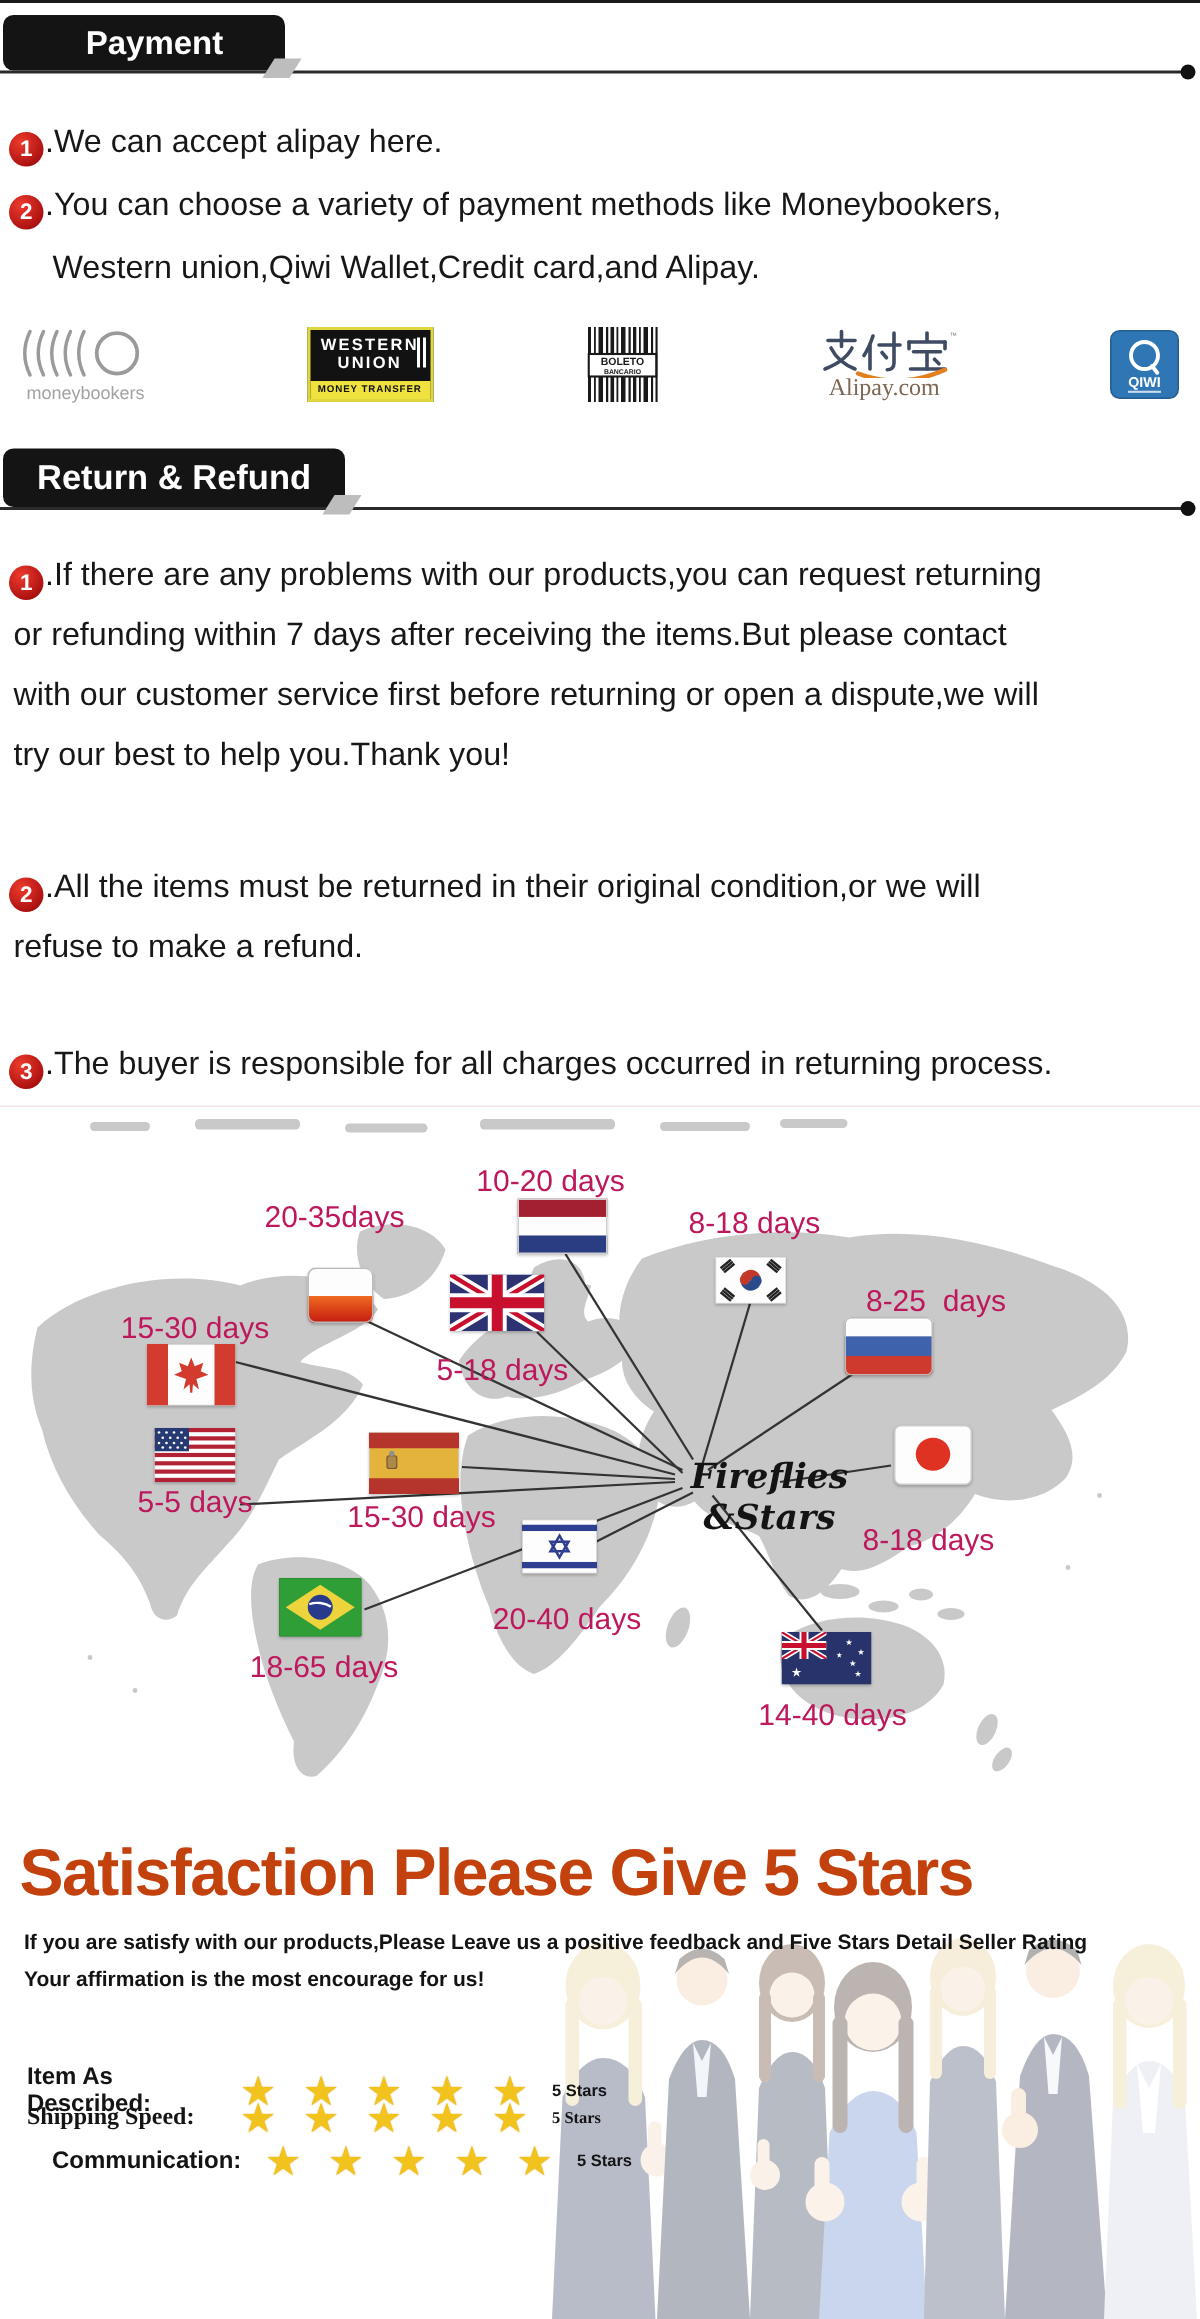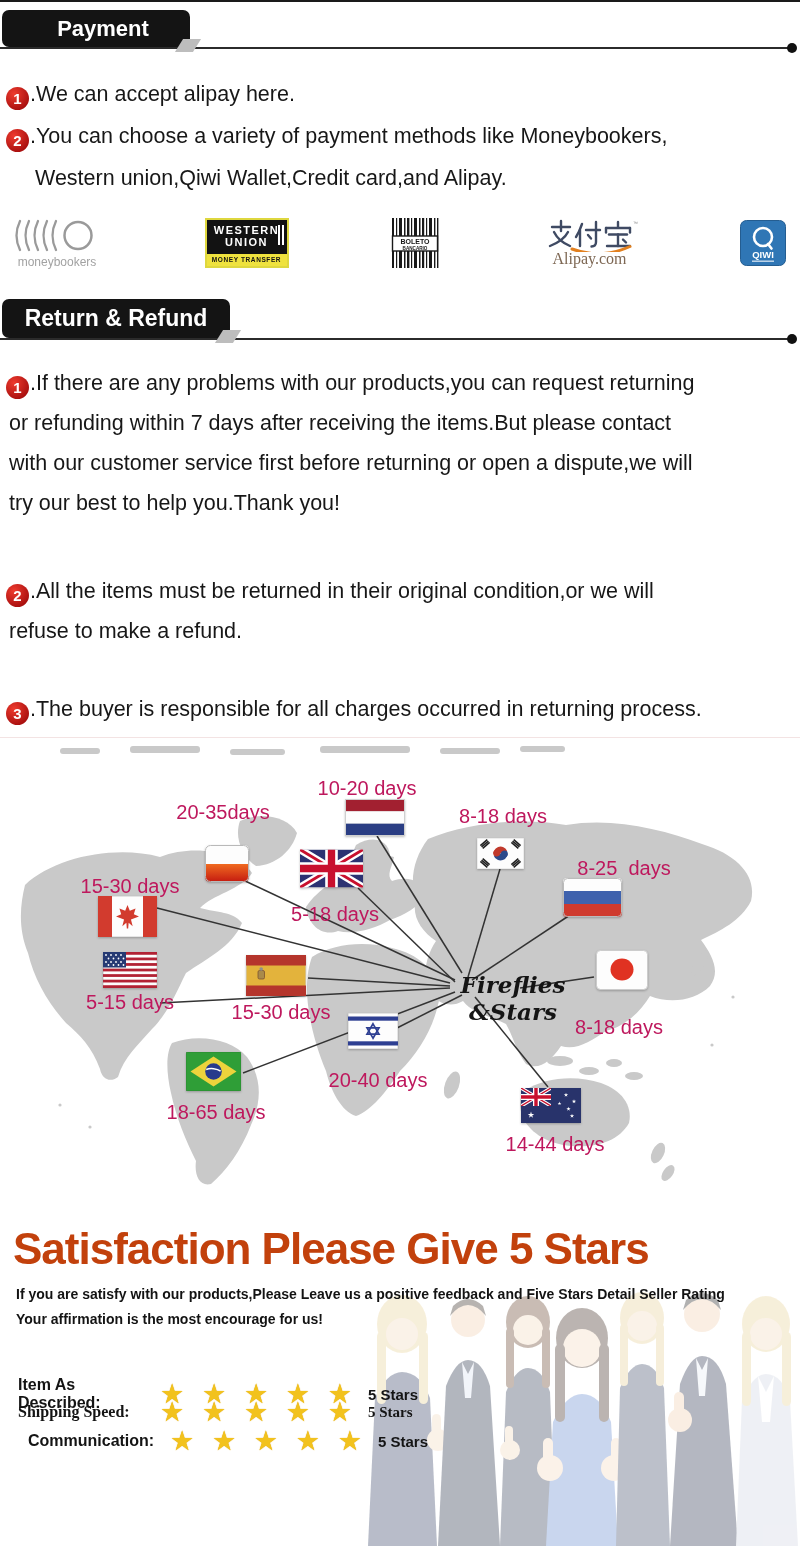--- a/index.html
+++ b/index.html
@@ -50,21 +50,21 @@
      font-family:"DejaVu Serif",serif;font-style:italic;font-weight:bold;font-size:23px;color:#141414;}
   .maplines{position:absolute;left:0;top:745px;z-index:2;}
   
   .sat-title{position:absolute;left:13px;top:1224px;font-size:44px;font-weight:bold;
      letter-spacing:-1px;color:#c2410c;z-index:3;}
   .sat-sub{position:absolute;left:16px;font-size:14px;font-weight:bold;color:#131313;z-index:3;white-space:nowrap;}
   .rating-row{position:absolute;left:18px;width:420px;height:32px;display:flex;align-items:center;z-index:3;}
   .rating-label{width:142px;font-size:16px;font-weight:bold;color:#141414;}
   .stars{width:192px;display:flex;justify-content:space-between;margin-right:16px;}
   .star{font-size:27px;color:#f2c21d;text-shadow:0 0 1px #d89b00;line-height:27px;}
-  .rating-value{font-size:15px;font-weight:bold;color:#141414;}
+  .rating-value{font-size:11px;font-weight:bold;color:#141414;}
   .people{position:absolute;left:350px;top:1272px;z-index:1;}
   .divider{position:absolute;left:0;top:737px;width:800px;height:1px;background:#f3e3e3;}
 </style>
 </head>
 <body>
 
 <div id="screen">
   <div class="topline"></div>
 
   
@@ -310,21 +310,21 @@
       <svg width="59" height="41" viewBox="0 0 59 41">
         <rect width="59" height="41" fill="#fdfdfd" stroke="#ccc" stroke-width="1"></rect>
         <rect width="14" height="41" fill="#d23b2e"></rect>
           <rect x="45" width="14" height="41" fill="#d23b2e"></rect>
         <path transform="translate(29.5,20.5) scale(1.15)" fill="#d23b2e" d="M0,-10 L2,-5 L7,-7 L5.5,-2 L10,0 L3,2.5 L4.5,8.5 L1,5.5 L0.6,10.5 L-0.6,10.5 L-1,5.5 L-4.5,8.5 L-3,2.5 L-10,0 L-5.5,-2 L-7,-7 L-2,-5 Z"></path>
       </svg>
     </div>
   </div>
 
   <div style="display:contents">
-    <div class="days" style="left:70px;top:991px;">5-15 days</div>
+    <div class="days" style="left:70px;top:991px;">5-5 days</div>
     <div class="flag" style="left:103px;top:952px;">
       <svg width="54" height="36" viewBox="0 0 54 36">
         <rect width="54" height="36" fill="#fdfdfd" stroke="#ccc"></rect>
         <g fill="#b22234">
           <rect y="0" width="54" height="2.77"></rect>
             <rect y="5.54" width="54" height="2.77"></rect>
           <rect y="11.08" width="54" height="2.77"></rect>
             <rect y="16.62" width="54" height="2.77"></rect>
           <rect y="22.15" width="54" height="2.77"></rect>
             <rect y="27.69" width="54" height="2.77"></rect>
@@ -453,21 +453,21 @@
     <div class="days" style="left:559px;top:1016px;">8-18 days</div>
     <div class="flag" style="left:596px;top:950px;">
       <svg width="52" height="40" viewBox="0 0 52 40">
         <rect x="0.5" y="0.5" width="51" height="39" rx="4" fill="#fdfdfd" stroke="#ccc"></rect>
         <ellipse cx="26" cy="19.5" rx="11.5" ry="11" fill="#e03222"></ellipse>
       </svg>
     </div>
   </div>
 
   <div style="display:contents">
-    <div class="days" style="left:495px;top:1133px;">14-44 days</div>
+    <div class="days" style="left:495px;top:1133px;">14-40 days</div>
     <div class="flag" style="left:521px;top:1088px;">
       <svg width="60" height="35" viewBox="0 0 60 35">
         <defs>
           <polygon id="st5" points="0,-1 0.225,-0.31 0.95,-0.31 0.36,0.12 0.59,0.81 0,0.38 -0.59,0.81 -0.36,0.12 -0.95,-0.31 -0.225,-0.31" fill="#fff"></polygon>
           <clipPath id="auc">
               <rect width="30" height="18"></rect>
             </clipPath>
         </defs>
         <rect width="60" height="35" fill="#28336b"></rect>
         <g clip-path="url(#auc)">

